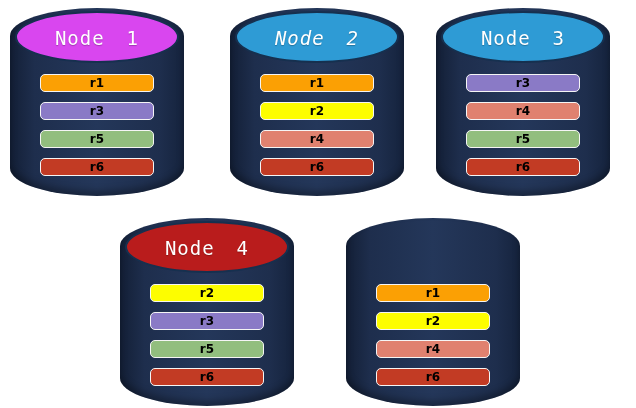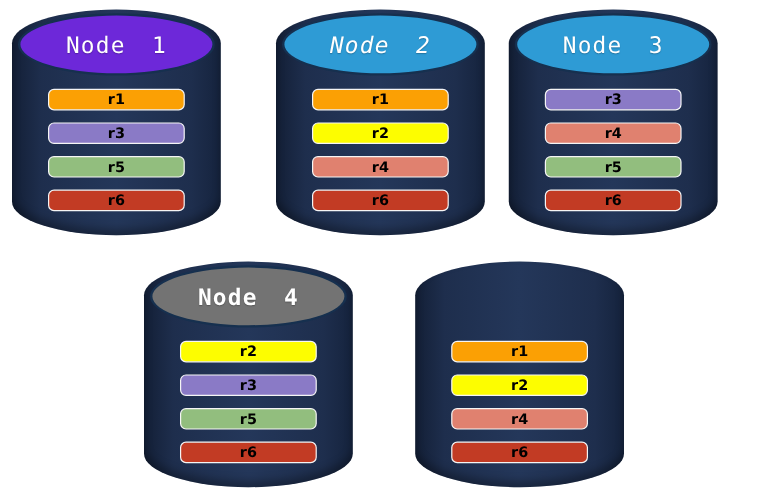--- a/index.html
+++ b/index.html
@@ -7,21 +7,21 @@
     width: 636px; height: 408px;
     background: #ffffff;
     font-family: "Liberation Sans", sans-serif;
     overflow: hidden;
   }
   .canvas { position: relative; width: 636px; height: 408px; }
 
   .node { position: absolute; width: 174px; height: 188px; }
   #node-0 { left: 10px;  top: 8px;  }
   #node-1 { left: 230px; top: 8px;  }
-  #node-2 { left: 424px; top: 8px;  }
+  #node-2 { left: 436px; top: 8px;  }
   #node-3 { left: 120px; top: 218px; }
   #node-4 { left: 346px; top: 218px; }
 
   
   .shell {
     position: absolute; inset: 0;
     border-radius: 87px / 28px;
     background: linear-gradient(90deg,
       #131f36 0%, #1e2e4d 14%, #24375a 50%, #1e2e4d 86%, #15233d 100%);
     box-shadow: inset 0 -5px 7px rgba(0,0,0,0.30);
@@ -59,21 +59,21 @@
     color: #000000;
   }
 </style>
 </head>
 <body>
 
 <div class="canvas">
 
   <div class="node" id="node-0">
     <div class="shell"></div>
-    <div class="cyl-top" style="background: #6d28d9;">
+    <div class="cyl-top" style="background: #d946ef;">
       <span class="node-title">Node 1</span>
     </div>
     <div class="bars">
       <div class="bar" style="background: rgb(251, 160, 4);">r1</div>
       <div class="bar" style="background: rgb(138, 122, 198);">r3</div>
       <div class="bar" style="background: rgb(146, 190, 126);">r5</div>
       <div class="bar" style="background: rgb(194, 59, 36);">r6</div>
     </div>
   </div>
 
@@ -98,21 +98,21 @@
     <div class="bars">
       <div class="bar" style="background: rgb(138, 122, 198);">r3</div>
       <div class="bar" style="background: rgb(224, 129, 111);">r4</div>
       <div class="bar" style="background: rgb(146, 190, 126);">r5</div>
       <div class="bar" style="background: rgb(194, 59, 36);">r6</div>
     </div>
   </div>
 
   <div class="node" id="node-3">
     <div class="shell"></div>
-    <div class="cyl-top" style="background: #737373; font-weight: bold;">
+    <div class="cyl-top" style="background: #b91c1c;">
       <span class="node-title">Node 4</span>
     </div>
     <div class="bars">
       <div class="bar" style="background: rgb(253, 253, 0);">r2</div>
       <div class="bar" style="background: rgb(138, 122, 198);">r3</div>
       <div class="bar" style="background: rgb(146, 190, 126);">r5</div>
       <div class="bar" style="background: rgb(194, 59, 36);">r6</div>
     </div>
   </div>
 

